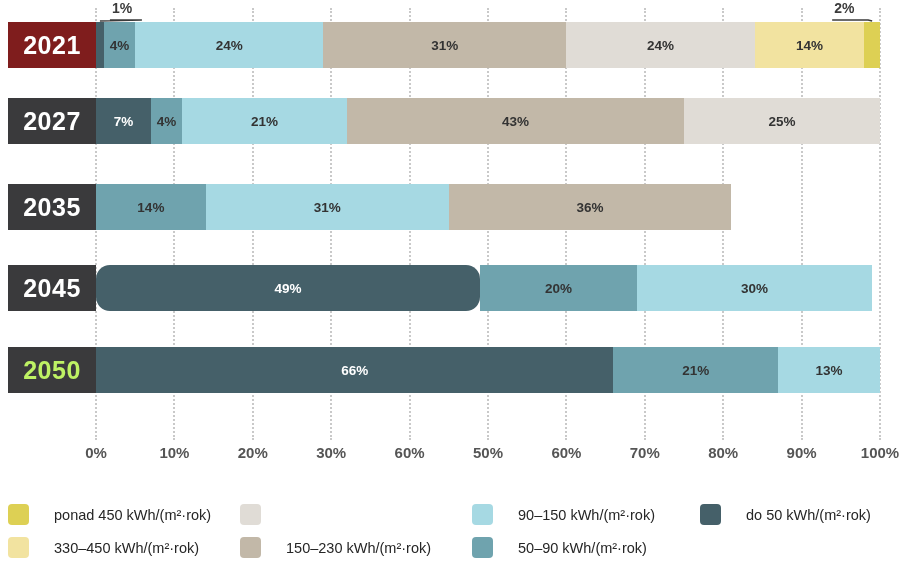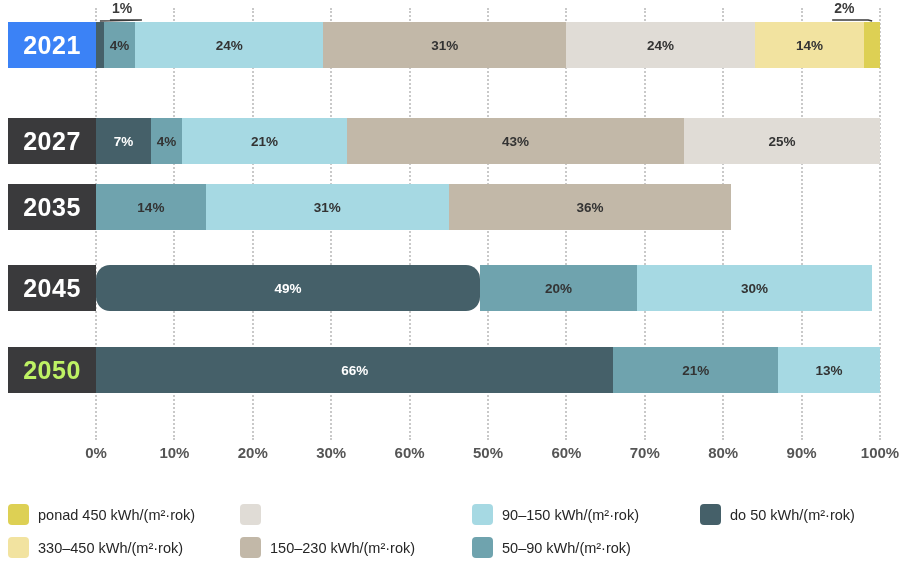--- a/index.html
+++ b/index.html
@@ -54,21 +54,21 @@
   }
 
   
   #legend{
     position:absolute;left:0;top:498px;width:900px;height:67px;
     display:grid;
     grid-template-columns:232px 232px 228px 208px;
     grid-template-rows:33px 33px;
     align-content:start;
   }
-  .legend-item{display:flex;align-items:center;gap:9px;padding-left:8px;}
+  .legend-item{display:flex;align-items:center;gap:25px;padding-left:8px;}
   .legend-swatch{
     width:21px;height:21px;flex:0 0 21px;border-radius:4px;
   }
   .legend-label{font-size:14.5px;color:#262626;white-space:nowrap;}
 </style>
 </head>
 <body>
 
 <div id="chart-root">
 
@@ -81,42 +81,42 @@
         <div class="gridline" style="left: 408.6px;"></div>
         <div class="gridline" style="left: 487px;"></div>
         <div class="gridline" style="left: 565.4px;"></div>
         <div class="gridline" style="left: 643.8px;"></div>
         <div class="gridline" style="left: 722.2px;"></div>
         <div class="gridline" style="left: 800.6px;"></div>
         <div class="gridline" style="left: 879px;"></div>
       </div>
     <div id="bars">
         <div class="bar-row" style="top: 22px; height: 46px; width: 872px; left: 8px;">
-          <div class="year-block" style="background: #3b82f6; color: rgb(255, 255, 255);">2021</div>
+          <div class="year-block" style="background: #7f1d1d; color: rgb(255, 255, 255);">2021</div>
           <div class="stack">
             <div class="seg lt" style="background: rgb(69, 96, 105); flex: 0 0 7.84px;"></div>
             <div class="seg lt" style="background: rgb(111, 163, 174); flex: 0 0 31.36px;">
               <span>4%</span>
             </div>
             <div class="seg lt" style="background: rgb(166, 217, 227); flex: 0 0 188.16px;">
               <span>24%</span>
             </div>
             <div class="seg lt" style="background: rgb(194, 184, 168); flex: 0 0 243.04px;">
               <span>31%</span>
             </div>
             <div class="seg lt" style="background: rgb(224, 220, 214); flex: 0 0 188.16px;">
               <span>24%</span>
             </div>
             <div class="seg lt" style="background: rgb(242, 227, 160); flex: 0 0 109.76px;">
               <span>14%</span>
             </div>
             <div class="seg lt" style="background: rgb(221, 208, 84); flex: 0 0 15.68px;"></div>
           </div>
         </div>
-        <div class="bar-row" style="top: 118px; height: 46px; width: 888px; left: 8px;">
+        <div class="bar-row" style="top: 98px; height: 46px; width: 888px; left: 8px;">
           <div class="year-block" style="background: rgb(58, 58, 60); color: rgb(255, 255, 255);">2027</div>
           <div class="stack">
             <div class="seg dk" style="background: rgb(69, 96, 105); flex: 0 0 54.88px;">
               <span>7%</span>
             </div>
             <div class="seg lt" style="background: rgb(111, 163, 174); flex: 0 0 31.36px;">
               <span>4%</span>
             </div>
             <div class="seg lt" style="background: rgb(166, 217, 227); flex: 0 0 164.64px;">
               <span>21%</span>

